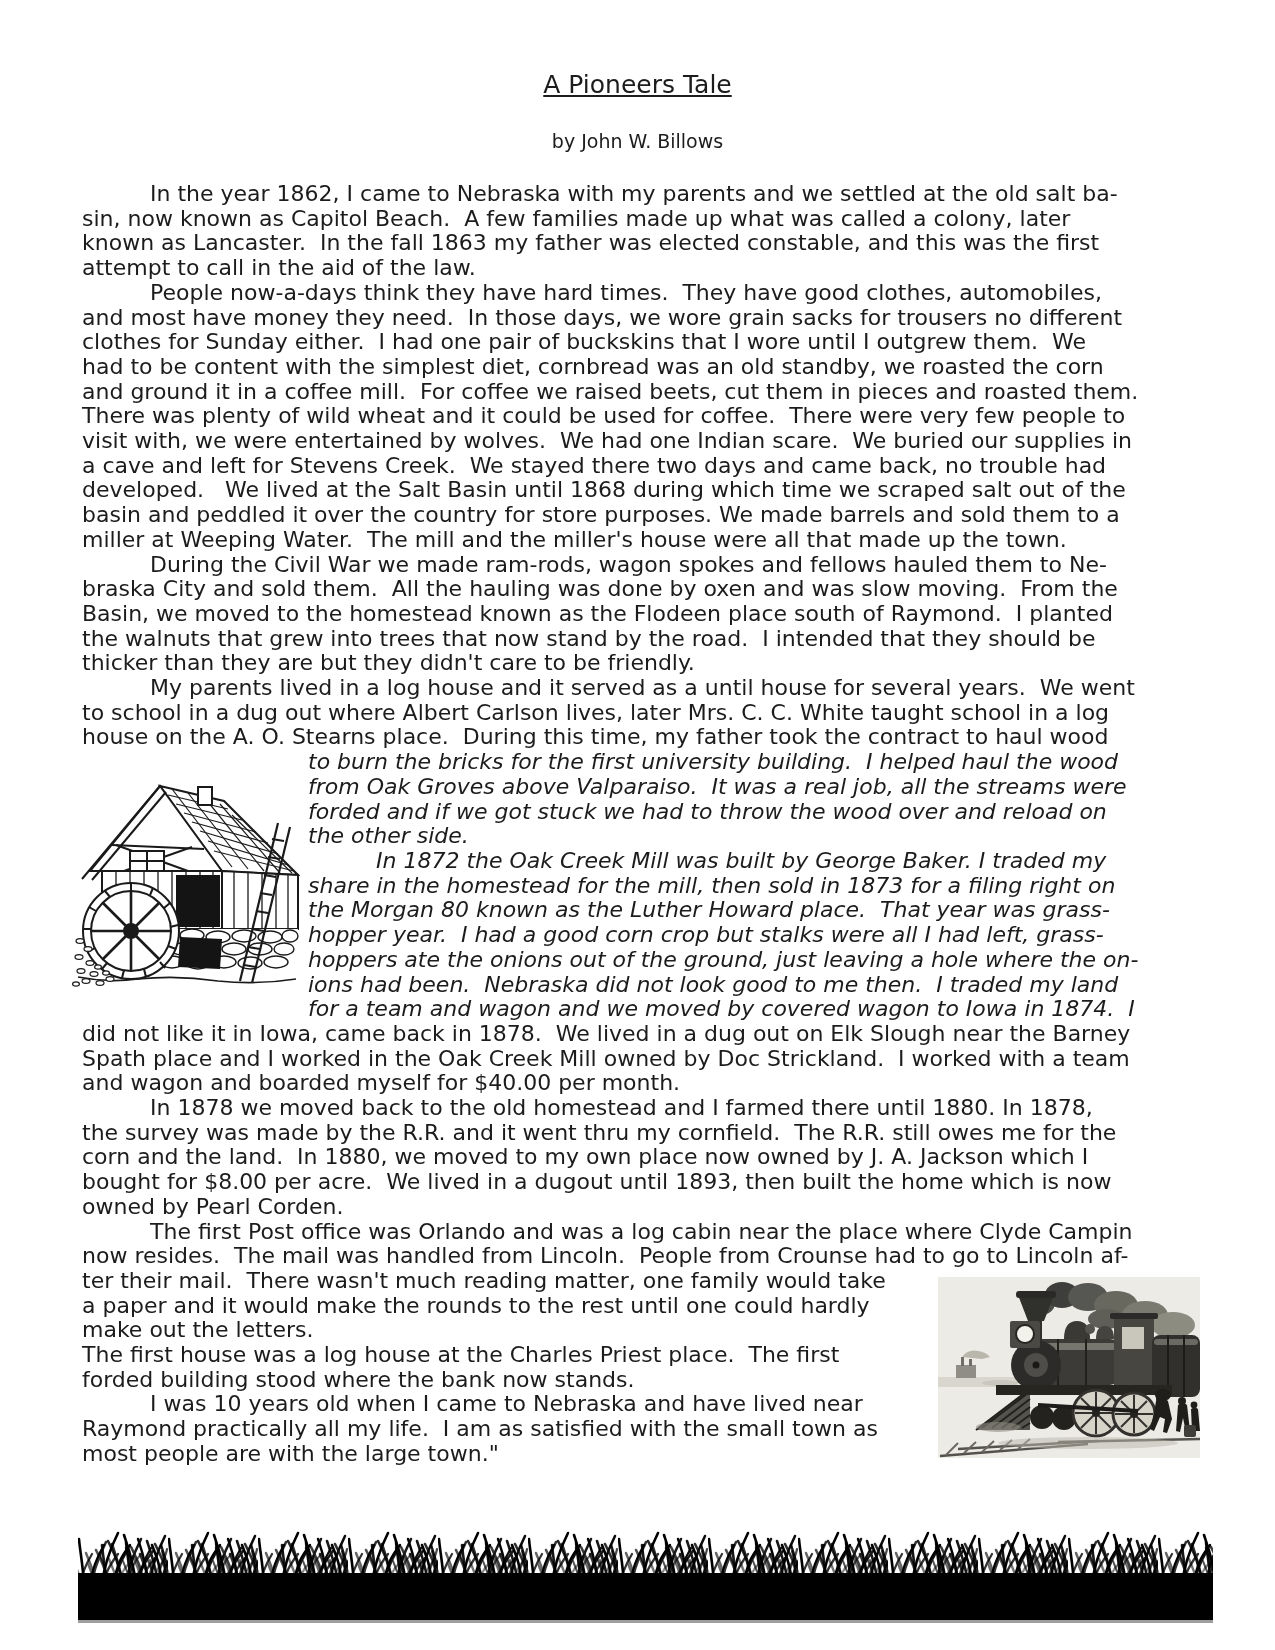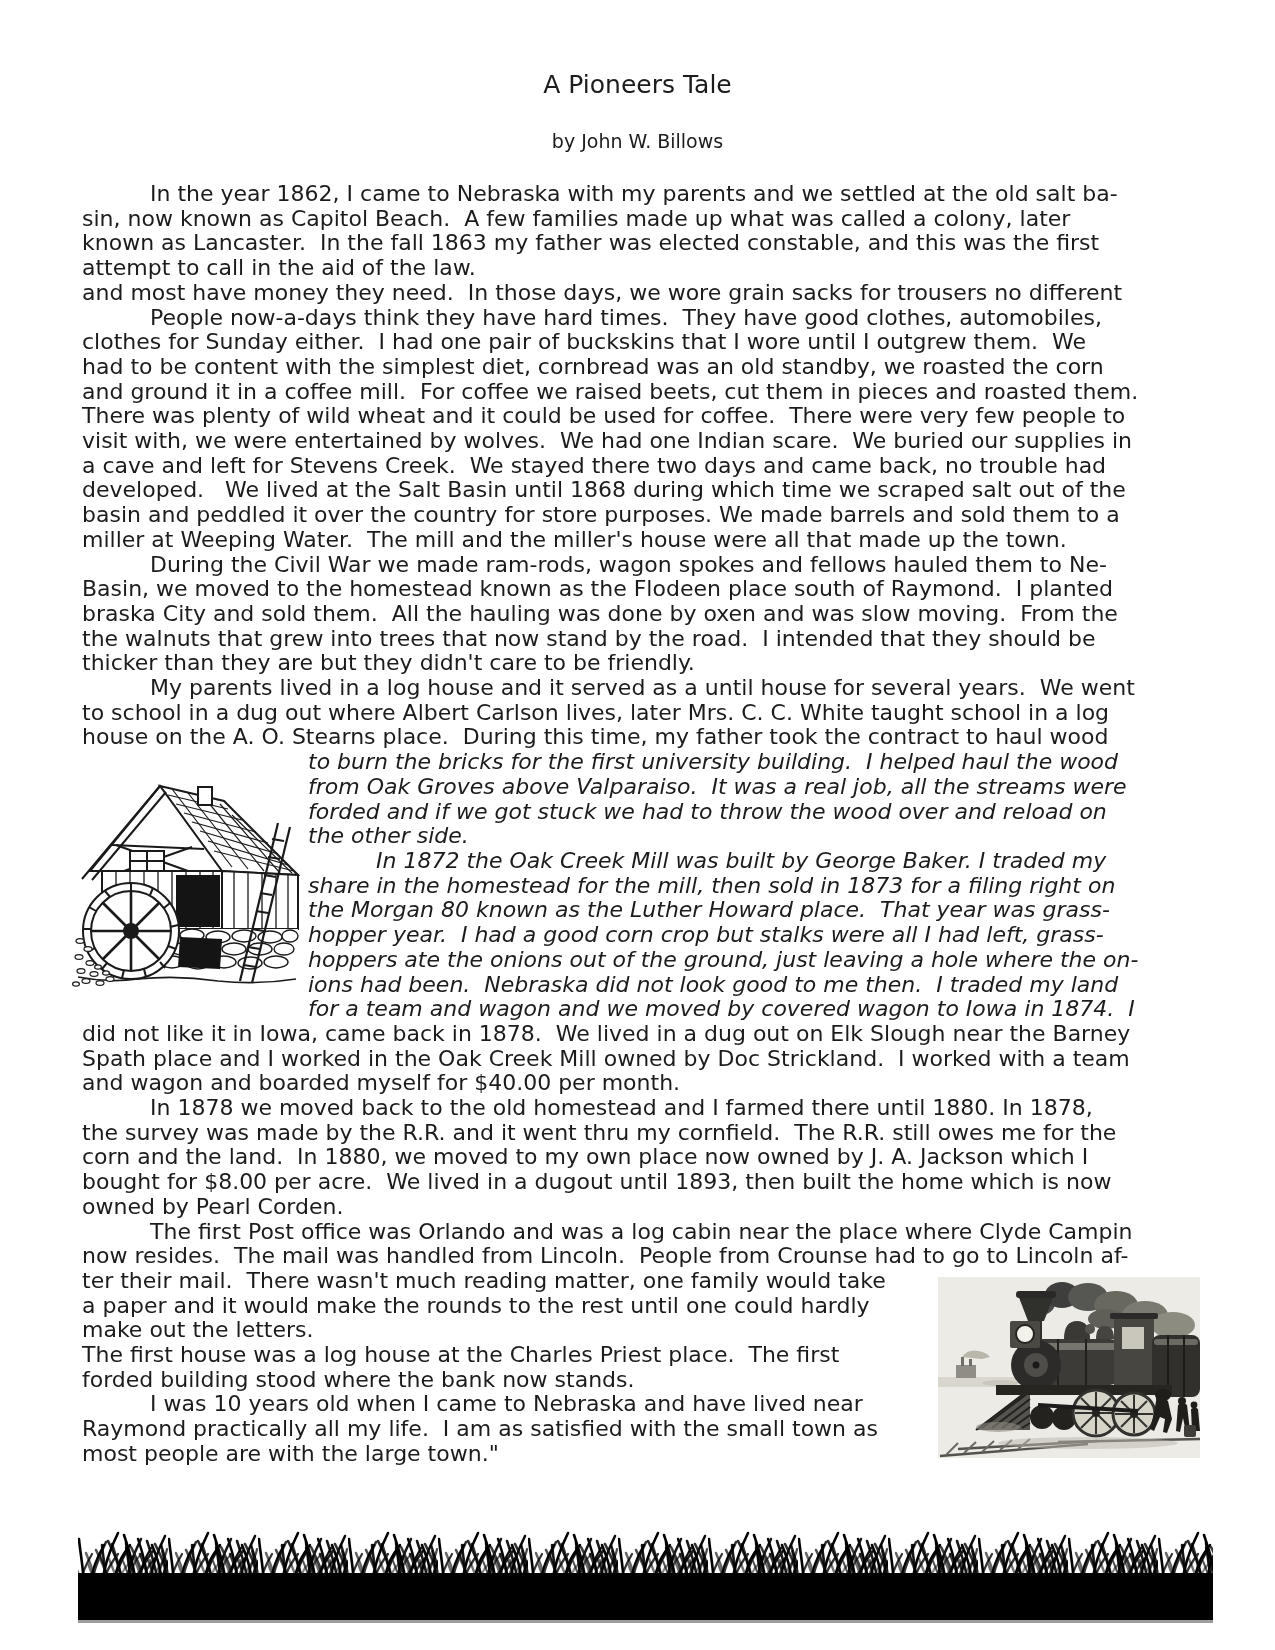--- a/index.html
+++ b/index.html
@@ -4,21 +4,21 @@
 <style>
   html,body { margin:0; padding:0; background:#e8e8e8; }
   .page {
     position:relative; width:1275px; height:1650px; margin:0 auto;
     background:#ffffff; overflow:hidden;
     font-family:"DejaVu Sans","Liberation Sans",sans-serif;
     color:#1c1c1c;
   }
   .title {
     position:absolute; top:70px; left:0; width:100%;
-    text-align:center; font-size:25px; line-height:30px;
+    text-align:center; font-size:25px; line-height:30px;text-decoration:underline;
   }
   .byline {
     position:absolute; top:127px; left:0; width:100%;
     text-align:center; font-size:19px; line-height:28px;
   }
   .story {
     position:absolute; left:82px; top:182px; width:1120px;
     font-size:22px; line-height:24.7px;
   }
   .line { white-space:pre; }
@@ -39,36 +39,36 @@
   <div class="byline">by John W. Billows</div>
 
   <div class="story">
       <div>
         <div class="line indent">In the year 1862, I came to Nebraska with my parents and we settled at the old salt ba-</div>
         <div class="line">sin, now known as Capitol Beach.  A few families made up what was called a colony, later</div>
         <div class="line">known as Lancaster.  In the fall 1863 my father was elected constable, and this was the first</div>
         <div class="line">attempt to call in the aid of the law.</div>
       </div>
       <div>
+        <div class="line indent">People now-a-days think they have hard times.  They have good clothes, automobiles,</div>
         <div class="line">and most have money they need.  In those days, we wore grain sacks for trousers no different</div>
-        <div class="line indent">People now-a-days think they have hard times.  They have good clothes, automobiles,</div>
         <div class="line">clothes for Sunday either.  I had one pair of buckskins that I wore until I outgrew them.  We</div>
         <div class="line">had to be content with the simplest diet, cornbread was an old standby, we roasted the corn</div>
         <div class="line">and ground it in a coffee mill.  For coffee we raised beets, cut them in pieces and roasted them.</div>
         <div class="line">There was plenty of wild wheat and it could be used for coffee.  There were very few people to</div>
         <div class="line">visit with, we were entertained by wolves.  We had one Indian scare.  We buried our supplies in</div>
         <div class="line">a cave and left for Stevens Creek.  We stayed there two days and came back, no trouble had</div>
         <div class="line">developed.   We lived at the Salt Basin until 1868 during which time we scraped salt out of the</div>
         <div class="line">basin and peddled it over the country for store purposes. We made barrels and sold them to a</div>
         <div class="line">miller at Weeping Water.  The mill and the miller's house were all that made up the town.</div>
       </div>
       <div>
         <div class="line indent">During the Civil War we made ram-rods, wagon spokes and fellows hauled them to Ne-</div>
+        <div class="line">braska City and sold them.  All the hauling was done by oxen and was slow moving.  From the</div>
         <div class="line">Basin, we moved to the homestead known as the Flodeen place south of Raymond.  I planted</div>
-        <div class="line">braska City and sold them.  All the hauling was done by oxen and was slow moving.  From the</div>
         <div class="line">the walnuts that grew into trees that now stand by the road.  I intended that they should be</div>
         <div class="line">thicker than they are but they didn't care to be friendly.</div>
       </div>
       <div>
         <div class="line indent">My parents lived in a log house and it served as a until house for several years.  We went</div>
         <div class="line">to school in a dug out where Albert Carlson lives, later Mrs. C. C. White taught school in a log</div>
         <div class="line">house on the A. O. Stearns place.  During this time, my father took the contract to haul wood</div>
         <div class="line wrap">to burn the bricks for the first university building.  I helped haul the wood</div>
         <div class="line wrap">from Oak Groves above Valparaiso.  It was a real job, all the streams were</div>
         <div class="line wrap">forded and if we got stuck we had to throw the wood over and reload on</div>

